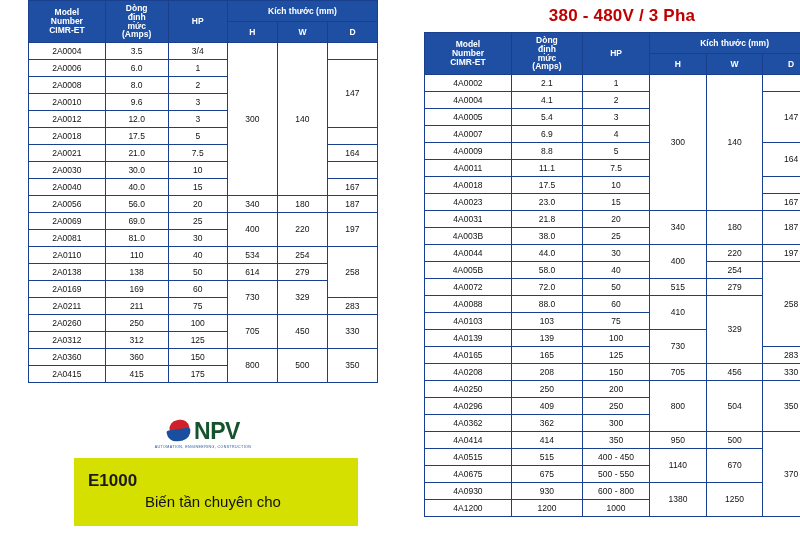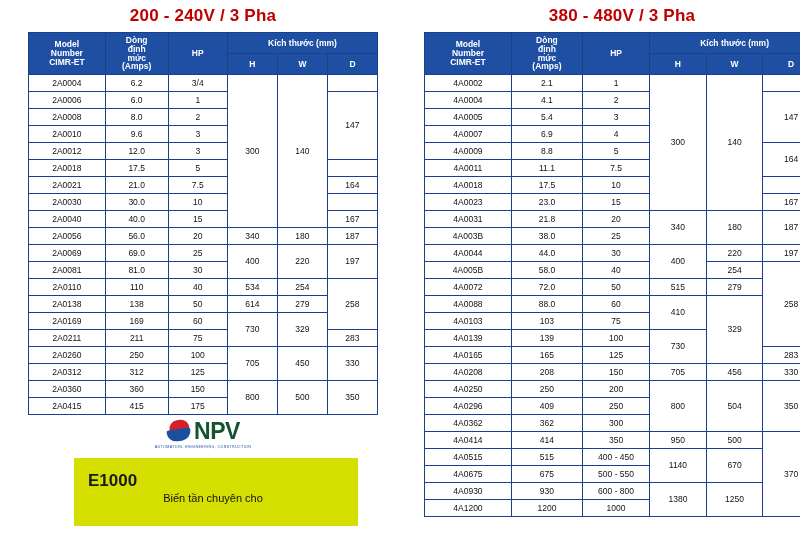--- a/index.html
+++ b/index.html
@@ -119,32 +119,31 @@
     background:#d5e000;
   }
   .banner .b-title{
     color:#1a1a1a;
     font-weight:bold;
     font-size:17px;
     padding:13px 0 0 14px;
   }
   .banner .b-line{
     text-align:center;
-    font-size:11px;
+    font-size:15px;
     color:#111;
     line-height:1.45;
     padding-right:6px;
   }
   .banner .b-line:first-of-type{margin-top:3px;}
 </style>
 </head>
 <body>
 
 <div class="panel left">
-  <div class="panel-title">200 - 240V / 3 Pha</div>
   <table class="spec">
     <colgroup>
       <col class="c-model">
         <col class="c-amps">
         <col class="c-hp">
       <col class="c-h">
         <col class="c-w">
         <col class="c-d">
     </colgroup>
     <thead>
@@ -165,21 +164,21 @@
       </tr>
       <tr>
         <th class="hdr-dim-sub">H</th>
         <th class="hdr-dim-sub">W</th>
         <th class="hdr-dim-sub">D</th>
       </tr>
     </thead>
     <tbody>
         <tr>
           <td class="model">2A0004</td>
-          <td class="num">6.2</td>
+          <td class="num">3.5</td>
           <td class="num">3/4</td>
           <td class="dim" rowspan="9">300</td>
           <td class="dim" rowspan="9">140</td>
           <td class="dim"></td>
         </tr>
         <tr>
           <td class="model">2A0006</td>
           <td class="num">6.0</td>
           <td class="num">1</td>
           <td class="dim" rowspan="4">147</td>

